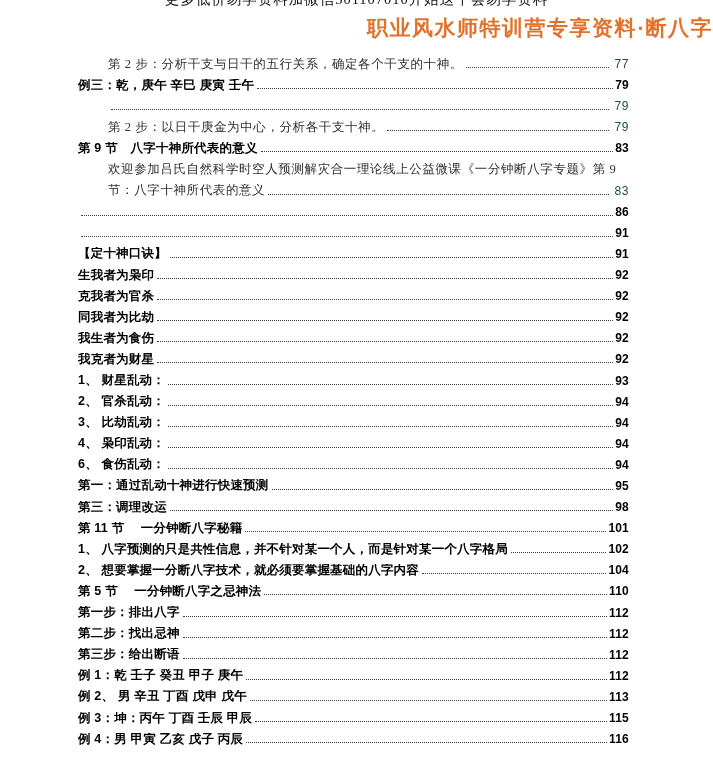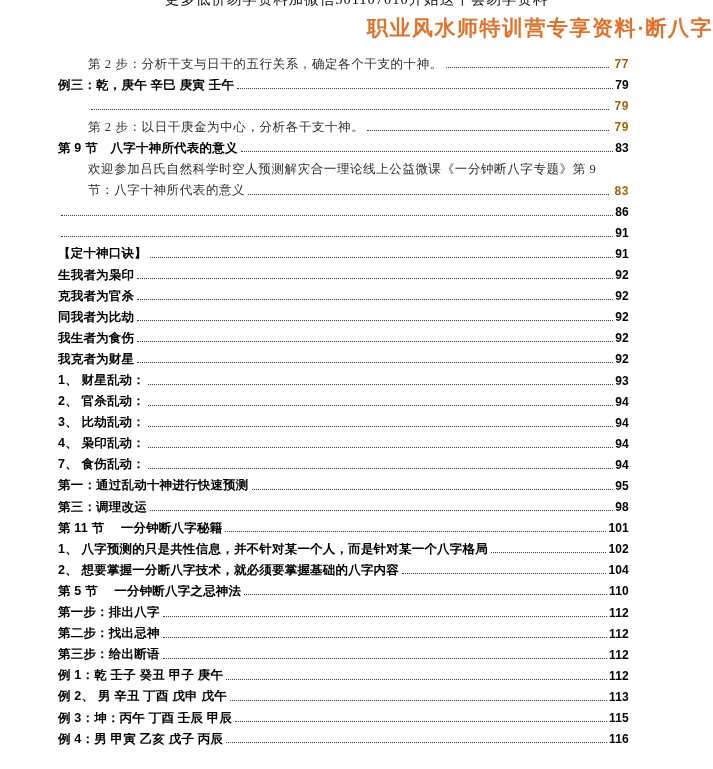--- a/index.html
+++ b/index.html
@@ -26,21 +26,21 @@
     position: absolute;
     top: 14px; left: 0; right: 0;
     text-align: right;
     font-size: 21px;
     font-weight: 700;
     letter-spacing: 1.5px;
     font-family: "Liberation Serif", serif;
   }
   .toc {
     position: absolute;
-    top: 52px; left: 58px; right: 84px;
+    top: 52px; left: 78px; right: 84px;
   }
   .toc-row {
     display: flex;
     align-items: flex-end;
     height: 21.1px;
     font-size: 12.5px;
     white-space: nowrap;
     cursor: default;
   }
   .toc-row.regular {
@@ -70,21 +70,21 @@
     margin: 0 2px 5px 3px;
     height: 0;
   }
   .toc-page {
     flex: 0 0 auto;
     line-height: 1;
     padding-bottom: 3px;
     font-family: "Liberation Sans", sans-serif;
     font-size: 12px;
   }
-  .toc-row.regular .toc-page { font-weight: 700; color: #a16207; padding-left: 3px; }
+  .toc-row.regular .toc-page { font-weight: 400; color: #14532d; padding-left: 3px; }
   .toc-row.bold .toc-page { font-weight: 700; color: #000; }
 </style>
 </head>
 <body>
 
 <div class="clipped-line">更多低价易学资料加微信501107010开始这千会易学资料</div>
 
 <div class="doc-title" style="color: rgb(224, 114, 44);">职业风水师特训营专享资料·断八字</div>
 
 <div class="toc">
@@ -173,21 +173,21 @@
     <span class="toc-text">3、 比劫乱动：</span>
     <span class="leader"></span>
     <span class="toc-page">94</span>
   </div>
     <div class="toc-row bold">
     <span class="toc-text">4、 枭印乱动：</span>
     <span class="leader"></span>
     <span class="toc-page">94</span>
   </div>
     <div class="toc-row bold">
-    <span class="toc-text">7、 食伤乱动：</span>
+    <span class="toc-text">6、 食伤乱动：</span>
     <span class="leader"></span>
     <span class="toc-page">94</span>
   </div>
     <div class="toc-row bold">
     <span class="toc-text">第一：通过乱动十神进行快速预测</span>
     <span class="leader"></span>
     <span class="toc-page">95</span>
   </div>
     <div class="toc-row bold">
     <span class="toc-text">第三：调理改运</span>

